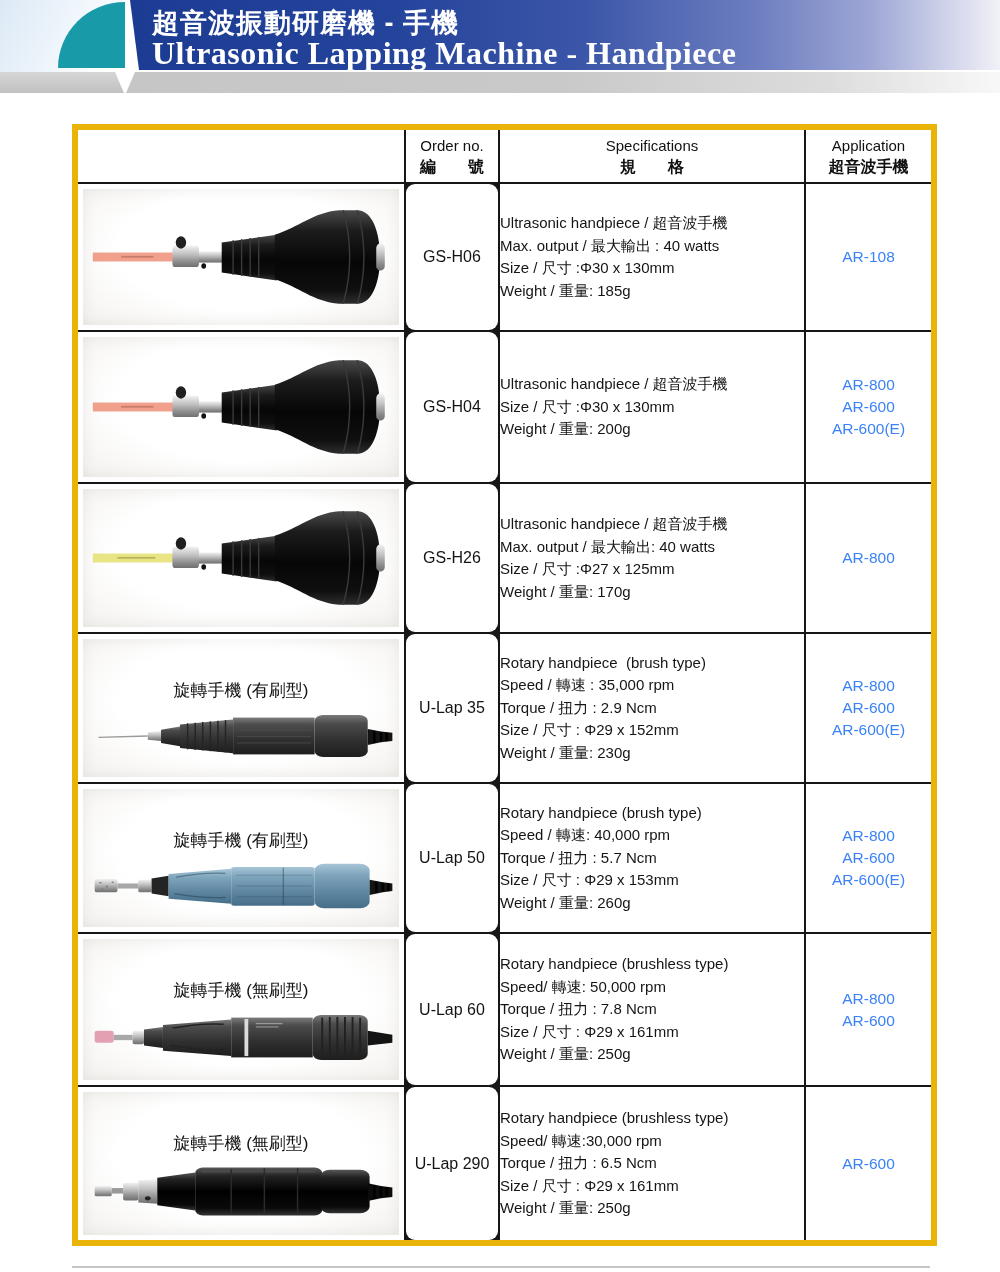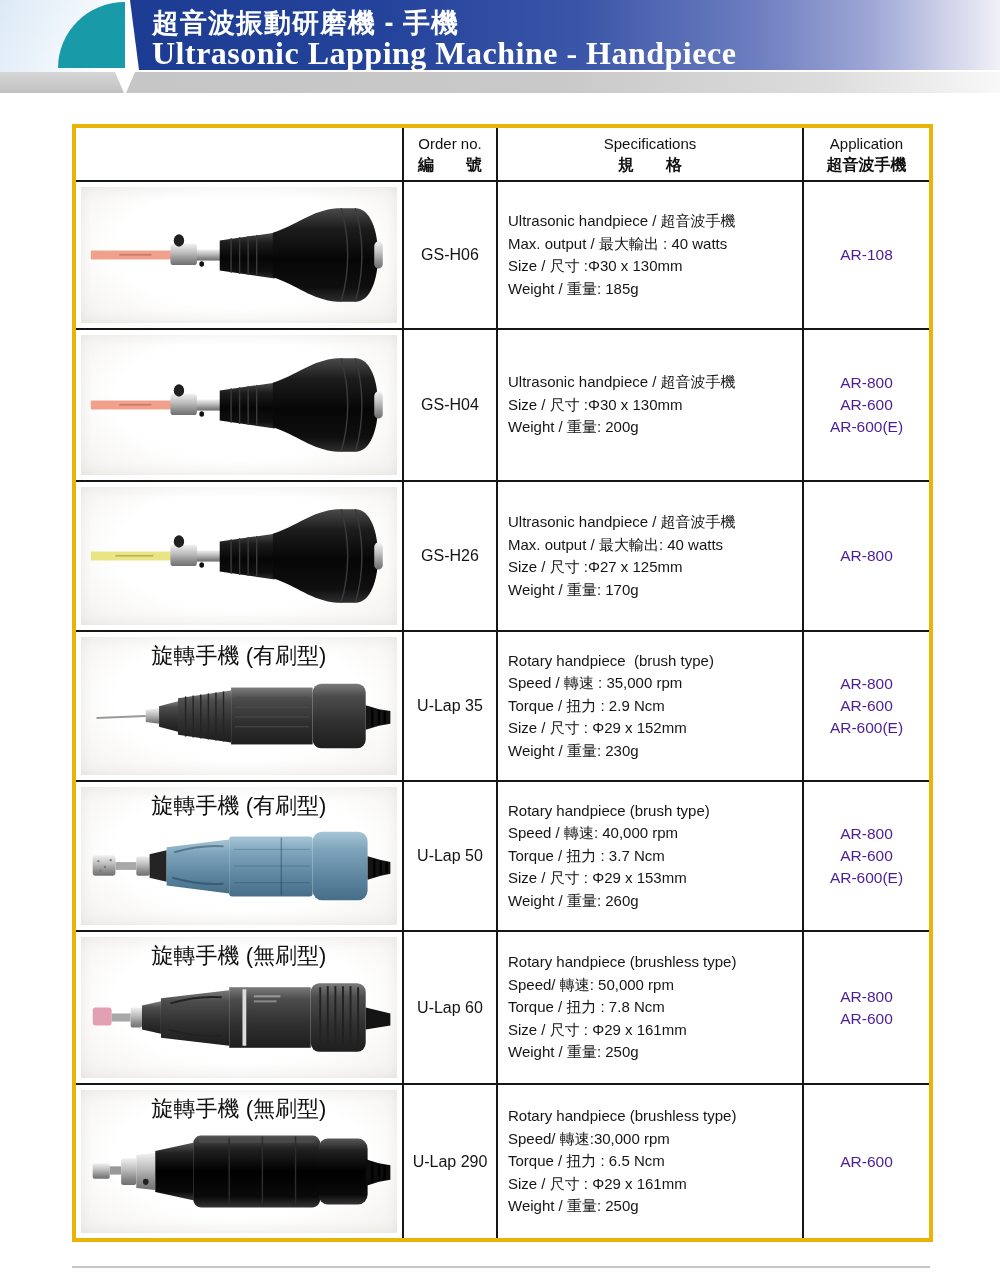--- a/index.html
+++ b/index.html
@@ -22,37 +22,37 @@
     clip-path:polygon(0 0,calc(100% - 9px) 0,100% 100%,0 100%);}
   .bar-right{position:absolute;left:126px;right:0;top:72px;height:21px;
     background:linear-gradient(90deg,#c6c6c6 0%,#c9c9c9 50%,#dcdcdc 80%,#f8f8f8 100%);
     clip-path:polygon(9px 0,100% 0,100% 100%,0 100%);}
   .bottom-rule{position:absolute;left:72px;top:1266px;width:858px;height:2px;background:#c6c6c6;}
 
   
   .catalog-table{position:absolute;left:72px;top:124px;display:grid;
     grid-template-columns:326px 92px 304px 125px;
     grid-template-rows:52px 146px 150px 148px 148px 148px 151px 153px;
-    gap:2px;background:#161616;border:4px solid #eab308;}
+    gap:2px;background:#161616;border:6px solid #eab308;}
   .cell{background:#ffffff;min-width:0;min-height:0;}
   .th{display:flex;flex-direction:column;align-items:center;justify-content:center;
       font-size:15px;line-height:21px;color:#111;}
   .th-zh{font-size:16px;font-weight:bold;}
-  .order{display:flex;align-items:center;justify-content:center;font-size:16px;color:#141414;}
-  .specs{display:flex;flex-direction:column;justify-content:center;padding-left:10px;padding-right:4px;
+  .order{display:flex;align-items:center;justify-content:center;font-size:16px;color:#141414;border-radius:9px;}
+  .specs{display:flex;flex-direction:column;justify-content:center;padding-right:4px;
       font-size:15px;line-height:22.5px;color:#151515;white-space:pre-wrap;}
   .apps{display:flex;flex-direction:column;align-items:center;justify-content:center;
-      font-size:15.5px;line-height:22px;color:#4c1d95;}
+      font-size:15.5px;line-height:22px;color:#3b82f6;}
 
   
   .imgcell{position:relative;padding:5px;}
   .photo{width:100%;height:100%;display:flex;flex-direction:column;box-sizing:border-box;
       background:radial-gradient(ellipse at 50% 45%, #ffffff 55%, #f3f1ee 100%);
       box-shadow:inset 0 0 14px rgba(120,115,105,0.12);}
-  .photo-label{text-align:center;font-size:22px;padding-top:4px;color:#101010;height:24px;flex:none;}
+  .photo-label{text-align:center;font-size:17px;padding-top:4px;color:#101010;height:24px;flex:none;margin-top:36px;}
   .photo-svg{display:block;width:96%;height:108px;margin:auto 2% 8px 2%;}
   .photo.nolabel .photo-svg{height:116px;margin:auto 2%;}
 </style>
 </head>
 <body>
 
 <div class="page">
 
   <svg width="0" height="0" style="position:absolute" aria-hidden="true">
     <defs>
@@ -297,21 +297,21 @@
               <line x1="310" y1="47" x2="310" y2="61"></line>
               <line x1="316" y1="48" x2="316" y2="60"></line>
           </g>
         </svg>
       </div>
     </div>
     <div class="cell order">U-Lap 50</div>
     <div class="cell specs">
       <div>Rotary handpiece (brush type)</div>
       <div>Speed / 轉速: 40,000 rpm</div>
-      <div>Torque / 扭力 : 3.7 Ncm</div>
+      <div>Torque / 扭力 : 5.7 Ncm</div>
       <div>Size / 尺寸 : Φ29 x 153mm</div>
       <div>Weight / 重量: 260g</div>
     </div>
     <div class="cell apps">
       <div>AR-800</div>
       <div>AR-600</div>
       <div>AR-600(E)</div>
     </div>
 
     <div class="cell imgcell">

